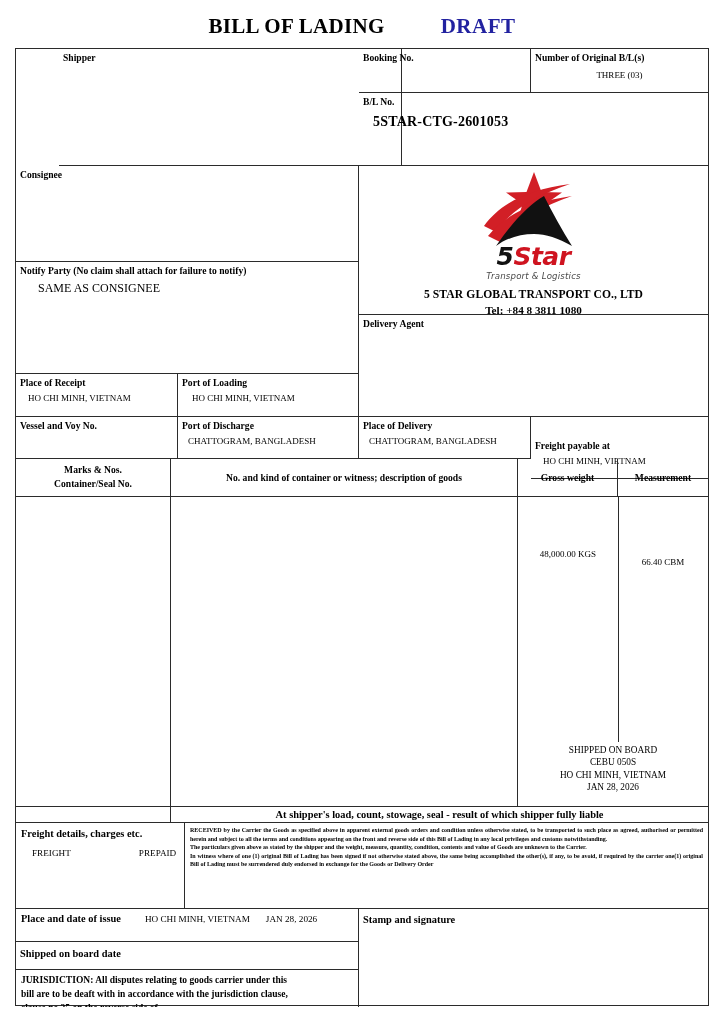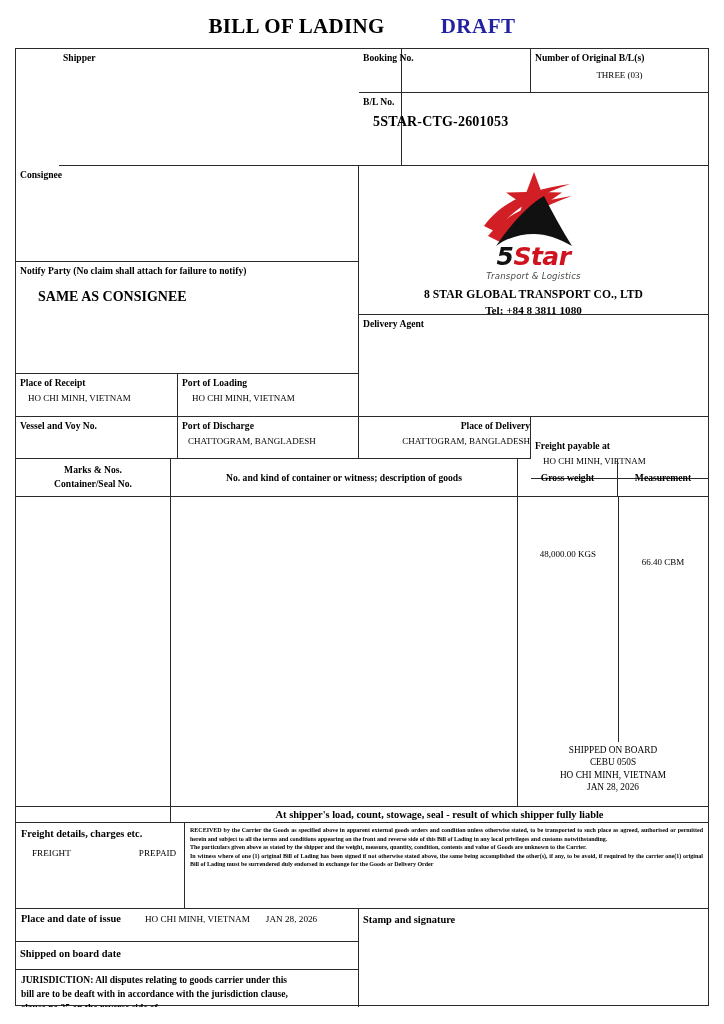--- a/index.html
+++ b/index.html
@@ -74,25 +74,24 @@
     padding: 3px 0 0 4px;
     white-space: nowrap;
   }
   .val {
     font-size: 9px;
     line-height: 1.3;
     padding: 5px 0 0 14px;
     white-space: nowrap;
   }
   .val-ind {
-    font-size: 14px;
+    font-size: 12px;
     padding: 5px 0 0 22px;
-    font-weight: bold;
-    white-space: nowrap;
-    margin-top: 8px;
+    font-weight: normal;
+    white-space: nowrap;
   }
   .blno-val {
     font-size: 14px;
     font-weight: bold;
     padding: 7px 0 0 14px;
     letter-spacing: 0.2px;
     white-space: nowrap;
   }
   .orig-val {
     font-size: 9px;
@@ -283,21 +282,21 @@
             <path d="M6 54 C22 32 48 18 92 12 C56 24 31 40 18 60 Z" fill="#d21f26"></path>
             <path d="M10 64 C26 44 52 30 94 24 C60 36 36 50 22 70 Z" fill="#d21f26"></path>
 
             <path d="M18 74 C36 48 52 32 66 24 C74 40 84 58 94 74 C80 66 68 62 56 62 C42 62 29 66 18 74 Z" fill="#111111"></path>
           </svg>
         </div>
         <div class="logo-word">
           <span class="w5">5</span><span class="wstar">Star</span>
         </div>
         <div class="logo-tag">Transport &amp; Logistics</div>
-        <div class="company-name">8 STAR GLOBAL TRANSPORT CO., LTD</div>
+        <div class="company-name">5 STAR GLOBAL TRANSPORT CO., LTD</div>
         <div class="company-tel">Tel: +84 8 3811 1080</div>
       </div>
     </div>
 
     <div class="cell bb" style="left:343px; top:266px; width:349px; height:102px;">
       <div class="lbl">Delivery Agent</div>
       <div class="val"></div>
     </div>
 
     <div class="cell bb br" style="left:0; top:325px; width:162px; height:43px;">
@@ -313,21 +312,21 @@
     <div class="cell bb br" style="left:0; top:368px; width:162px; height:42px;">
       <div class="lbl">Vessel and Voy No.</div>
       <div class="val"></div>
     </div>
 
     <div class="cell bb br" style="left:162px; top:368px; width:181px; height:42px;">
       <div class="lbl">Port of Discharge</div>
       <div class="val" style="padding-left:10px;">CHATTOGRAM, BANGLADESH</div>
     </div>
 
-    <div class="cell bb br" style="left:343px; top:368px; width:172px; height:42px;text-align:right;">
+    <div class="cell bb br" style="left:343px; top:368px; width:172px; height:42px;">
       <div class="lbl">Place of Delivery</div>
       <div class="val" style="padding-left:10px;">CHATTOGRAM, BANGLADESH</div>
     </div>
 
     <div class="cell bb" style="left:515px; top:368px; width:177px; height:42px;margin-top:20px;">
       <div class="lbl">Freight payable at</div>
       <div class="val" style="padding-left:12px;">HO CHI MINH, VIETNAM</div>
     </div>
 
     <div class="cell bb br" style="left:0; top:410px; width:155px; height:38px; padding-top:4px;">

